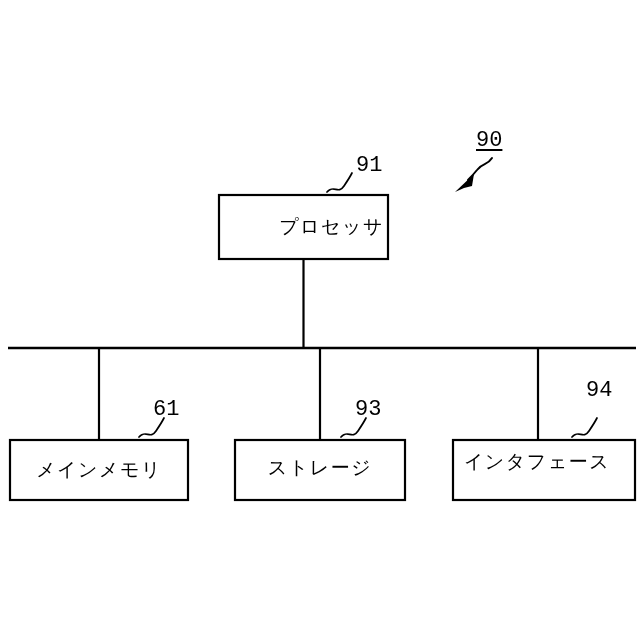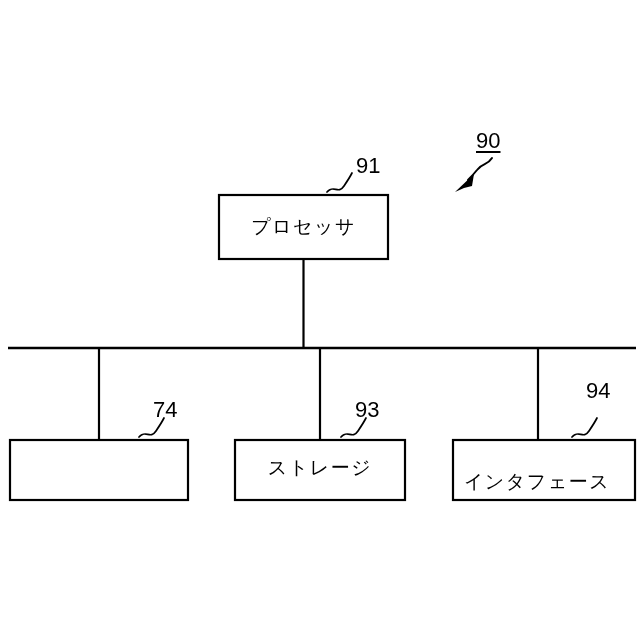--- a/index.html
+++ b/index.html
@@ -34,21 +34,21 @@
     color: #000000;
     font-family: "DejaVu Sans", "Liberation Sans", sans-serif;
     font-size: 19px;
     letter-spacing: 1.5px;
     white-space: nowrap;
     text-align: center;
   }
   .ref-num {
     position: absolute;
     color: #000000;
-    font-family: Liberation Sans, sans-serif;
+    font-family: Liberation Mono, monospace;
     font-size: 22px;
     line-height: 1;
     white-space: nowrap;
   }
   .ref-num.underlined {
     text-decoration: underline;
     text-underline-offset: 3px;
   }
 </style>
 </head>
@@ -78,30 +78,31 @@
     <path d="M 139 437 C 146 429 150 440 156 431 C 160 425 162 422 164 418" fill="none" stroke="#000000" stroke-width="1.7" stroke-linecap="round"></path>
 
     <path d="M 341 437 C 348 429 352 440 358 431 C 362 425 364 422 366 418" fill="none" stroke="#000000" stroke-width="1.7" stroke-linecap="round"></path>
 
     <path d="M 572 437 C 579 429 583 440 589 431 C 593 425 595 422 597 418" fill="none" stroke="#000000" stroke-width="1.7" stroke-linecap="round"></path>
 
     <path d="M 492 158 C 487 166 483 162 477 170 C 473 175 471 177 468 180" fill="none" stroke="#000000" stroke-width="2" stroke-linecap="round"></path>
     <polygon points="455,192 474,174 472,186 464,188" fill="#000000"></polygon>
   </svg>
 
-  <div class="box-label" style="left:219px; top:195px; width:169px; height:64px;">プロセッサ</div>
+  <div class="box-label" style="left:219px; top:195px; width:169px; height:64px;padding-left:28px;">プロセッサ</div>
 
+  <div class="box-label" style="left:10px; top:440px; width:178px; height:60px;">メインメモリ</div>
 
   <div class="box-label" style="left:235px; top:440px; width:170px; height:56px;">ストレージ</div>
 
-  <div class="box-label" style="left:453px; top:452px; width:168px; height:60px;">インタフェース</div>
+  <div class="box-label" style="left:453px; top:432px; width:168px; height:60px;">インタフェース</div>
 
   <div class="ref-num" style="left:356px; top:155px;">91</div>
 
-  <div class="ref-num" style="left:153px; top:399px;">74</div>
+  <div class="ref-num" style="left:153px; top:399px;">61</div>
 
   <div class="ref-num" style="left:355px; top:399px;text-align:center;">93</div>
 
   <div class="ref-num" style="left:586px; top:380px;">94</div>
 
   <div class="ref-num underlined" style="left:476px; top:130px;">90</div>
 
 </div>
 
 </body></html>

